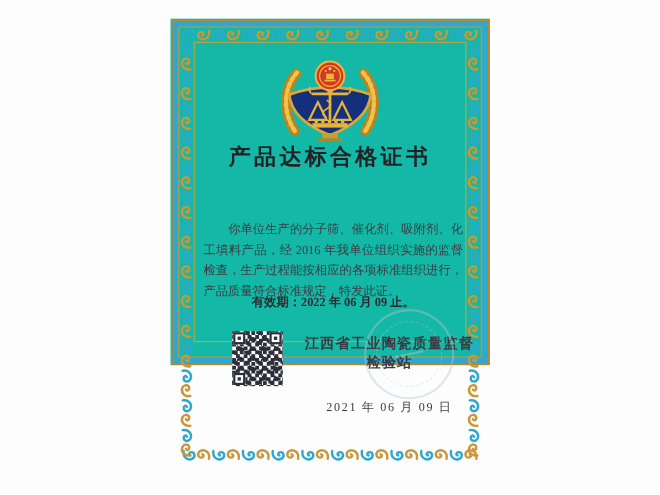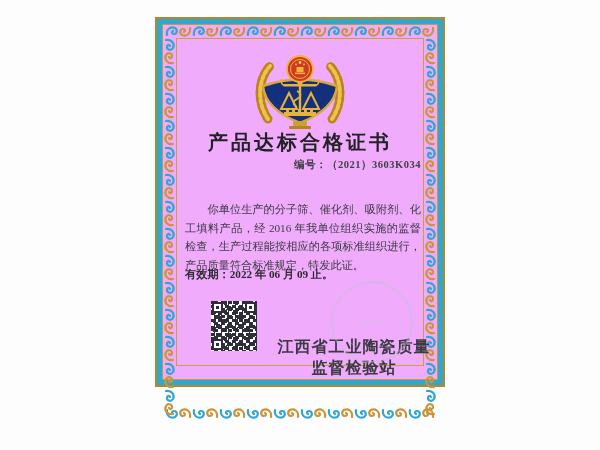--- a/index.html
+++ b/index.html
@@ -2,22 +2,22 @@
 <html><head>
 <meta charset="utf-8">
 <style>
   html,body{margin:0;padding:0;}
   .stage{
     position:relative;width:600px;height:450px;
     background:#fdfdfd;overflow:hidden;
     font-family:"Liberation Serif", serif;
   }
   .certificate{
-    position:absolute;left:155px;top:17px;width:290px;height:370px;
-    background:#f0abfc;
+    position:absolute;left:155px;top:17px;width:290px;height:315px;
+    background:#14b8a6;
     box-shadow:
       inset 0 0 0 2px #b5872c,
       inset 0 0 0 7px #2fa7ce,
       inset 0 0 0 8px #c39a3c;
   }
   .orn-band{position:absolute;left:8px;top:8px;}
   .inner-line{
     position:absolute;left:21px;top:21px;right:21px;bottom:21px;
     border:1px solid #c6a044;pointer-events:none;
   }
@@ -38,36 +38,36 @@
     position:absolute;top:164px;left:30px;right:24px;
     font-size:11.5px;font-weight:700;color:#2b2b31;
   }
   .body-text{
     position:absolute;top:183px;left:30px;right:24px;margin:0;
     font-size:11.2px;line-height:18.5px;color:#3b3b43;
     text-align:justify;text-indent:2em;
   }
   .validity{
     position:absolute;top:250px;left:30px;right:24px;margin:0;
-    font-size:11.2px;font-weight:700;color:#2b2b31;
+    font-size:11.2px;font-weight:700;color:#2b2b31;text-align:center;
   }
   .qr{
     position:absolute;left:56px;top:284px;width:46px;height:50px;
     background-color:#ffffff;
     background-image:
       conic-gradient(#2e2e3a 0 25%, transparent 0 50%, #2e2e3a 0 75%, transparent 0),
       conic-gradient(transparent 0 30%, #2e2e3a 0 55%, transparent 0 80%, #2e2e3a 0);
     background-size:7px 7px, 11px 9px;
   }
   .finder{position:absolute;width:11px;height:11px;border:2px solid #2e2e3a;background:#fff;box-sizing:border-box;}
   .finder .dot{position:absolute;left:2px;top:2px;width:3px;height:3px;background:#2e2e3a;}
   .f-tl{left:1px;top:1px;} .f-tr{right:1px;top:1px;} .f-bl{left:1px;bottom:1px;}
   .issuer-block{position:absolute;left:118px;top:286px;width:162px;text-align:center;}
   .issuer{
-    font-size:16px;font-weight:600;color:#3a3a42;letter-spacing:1px;margin-top:34px;
+    font-size:13px;font-weight:600;color:#3a3a42;letter-spacing:1px;
   }
   .issue-date{
     margin-top:24px;font-size:11px;color:#3a3a42;letter-spacing:1.5px;
   }
   .seal{
     position:absolute;left:176px;top:264px;width:82px;height:82px;
     border:2.5px solid #bcc5ce;border-radius:50%;opacity:.40;
     transform:rotate(-8deg);box-sizing:border-box;
   }
   .seal-inner{
@@ -186,41 +186,41 @@
       <circle cx="47" cy="16" r="9.5" fill="none" stroke="#f2b23c" stroke-width="1"></circle>
       <rect x="43.5" y="14" width="7" height="5" fill="#f2b23c"></rect>
       <rect x="42" y="19.5" width="10" height="1.6" fill="#f2b23c"></rect>
       <circle cx="47" cy="9.5" r="1.4" fill="#f6cb58"></circle>
       <circle cx="43" cy="11.5" r="0.9" fill="#f6cb58"></circle>
       <circle cx="51" cy="11.5" r="0.9" fill="#f6cb58"></circle>
     </svg>
 
     <h1 class="title">产品达标合格证书</h1>
 
-    <div class="cert-no">编号：（2021）3603K034</div>
 
 
     <p class="body-text">你单位生产的分子筛、催化剂、吸附剂、化工填料产品，经 2016 年我单位组织实施的监督检查，生产过程能按相应的各项标准组织进行，产品质量符合标准规定，特发此证。</p>
 
     <p class="validity">有效期：2022 年 06 月 09 止。</p>
 
     <div class="qr">
       <div class="finder f-tl">
           <div class="dot"></div>
         </div>
       <div class="finder f-tr">
           <div class="dot"></div>
         </div>
       <div class="finder f-bl">
           <div class="dot"></div>
         </div>
     </div>
 
     <div class="issuer-block">
       <div class="issuer">江西省工业陶瓷质量监督检验站</div>
+      <div class="issue-date">2021 年 06 月 09 日</div>
     </div>
 
     <div class="seal">
       <div class="seal-inner"></div>
       <div class="seal-dash"></div>
     </div>
 
   </div>
 </div>
 

